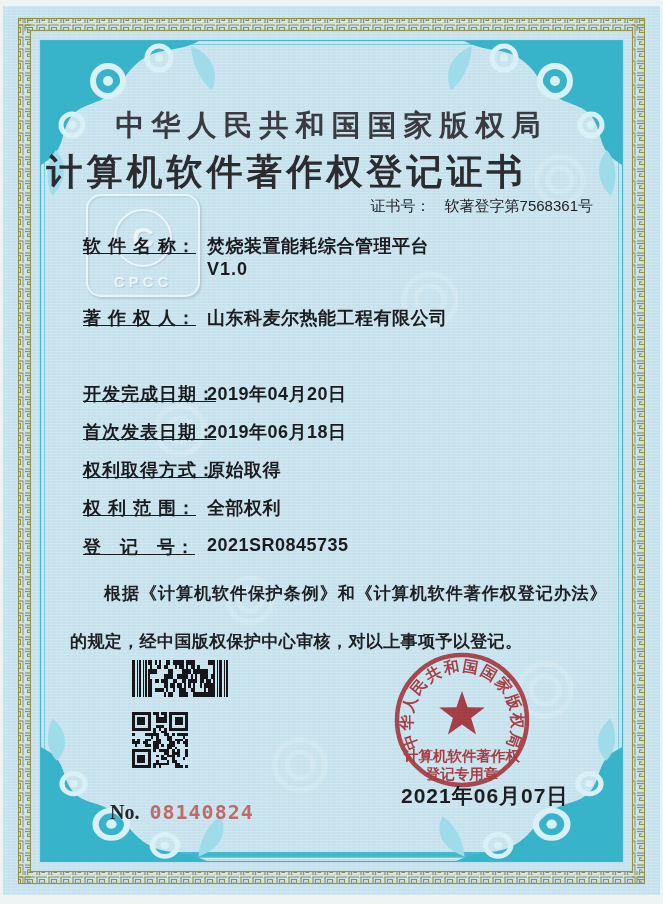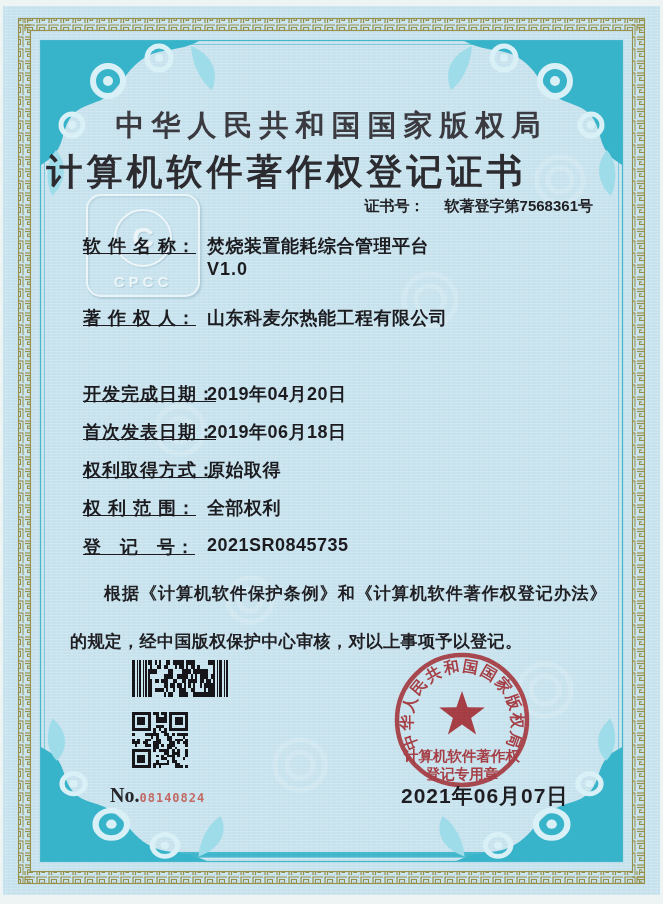--- a/index.html
+++ b/index.html
@@ -36,22 +36,22 @@
     left:0;width:663px;top:106px;text-align:center;
     font-family:"Liberation Serif", serif;
     font-size:29px;font-weight:600;letter-spacing:7px;color:#3a3a40;
   }
   .cert-title{
     left:0;width:573px;top:148px;text-align:center;
     font-family:"Liberation Serif", serif;
     font-size:36px;font-weight:700;letter-spacing:4px;color:#2b2b30;
   }
   .certno{
-    top:197px;right:70px;display:flex;gap:20px;
-    font-size:15px;font-weight:700;color:#222226;
+    top:197px;right:70px;display:flex;gap:14px;
+    font-size:15px;font-weight:400;color:#222226;
   }
   .row{position:absolute;left:83px;font-size:18px;font-weight:700;color:var(--ink);}
   .row .label{white-space:pre;letter-spacing:1px;text-decoration:underline;}
   .row .value{position:absolute;left:124px;top:0;white-space:pre;letter-spacing:0.5px;}
   .row .version{position:absolute;left:124px;top:25px;letter-spacing:1px;text-align:right;}
   .statement{
     position:absolute;left:70px;top:570px;width:537px;
     font-size:17px;font-weight:600;color:#202024;
     line-height:48px;text-indent:2em;letter-spacing:0.4px;text-align:justify;
   }
@@ -71,26 +71,26 @@
     color:rgba(255,255,255,.9);font-size:30px;font-weight:700;
     text-shadow:1px 1px 1px rgba(125,160,180,.5);
   }
   .emboss .ecap{
     position:absolute;left:0;right:0;bottom:5px;text-align:center;
     color:rgba(255,255,255,.9);font-size:15px;font-weight:700;letter-spacing:4px;
     text-shadow:1px 1px 1px rgba(125,160,180,.5);
   }
   .codes{position:absolute;}
   .serialline{
-    position:absolute;left:110px;top:784px;display:flex;align-items:baseline;text-align:center;
+    position:absolute;left:110px;top:784px;display:flex;gap:10px;align-items:baseline;text-align:center;
   }
   .serial-prefix{font-family:"Liberation Serif", serif;font-size:20px;font-weight:700;color:#26262a;}
   .serial-number{
-    font-family:"DejaVu Sans Mono", monospace;font-size:12px;letter-spacing:1px;
-    color:var(--serial-red);opacity:.85;font-weight:600;
+    font-family:"DejaVu Sans Mono", monospace;font-size:20px;letter-spacing:1px;
+    color:var(--serial-red);opacity:.85;font-weight:600;margin-top:16px;
   }
   .seal{
     position:absolute;left:391px;top:652px;width:142px;height:142px;
     mix-blend-mode:multiply;opacity:.94;
   }
   .seal-date{
     position:absolute;left:401px;top:782px;
     font-size:21px;font-weight:700;letter-spacing:1px;color:#1e1e22;
   }
 </style>

